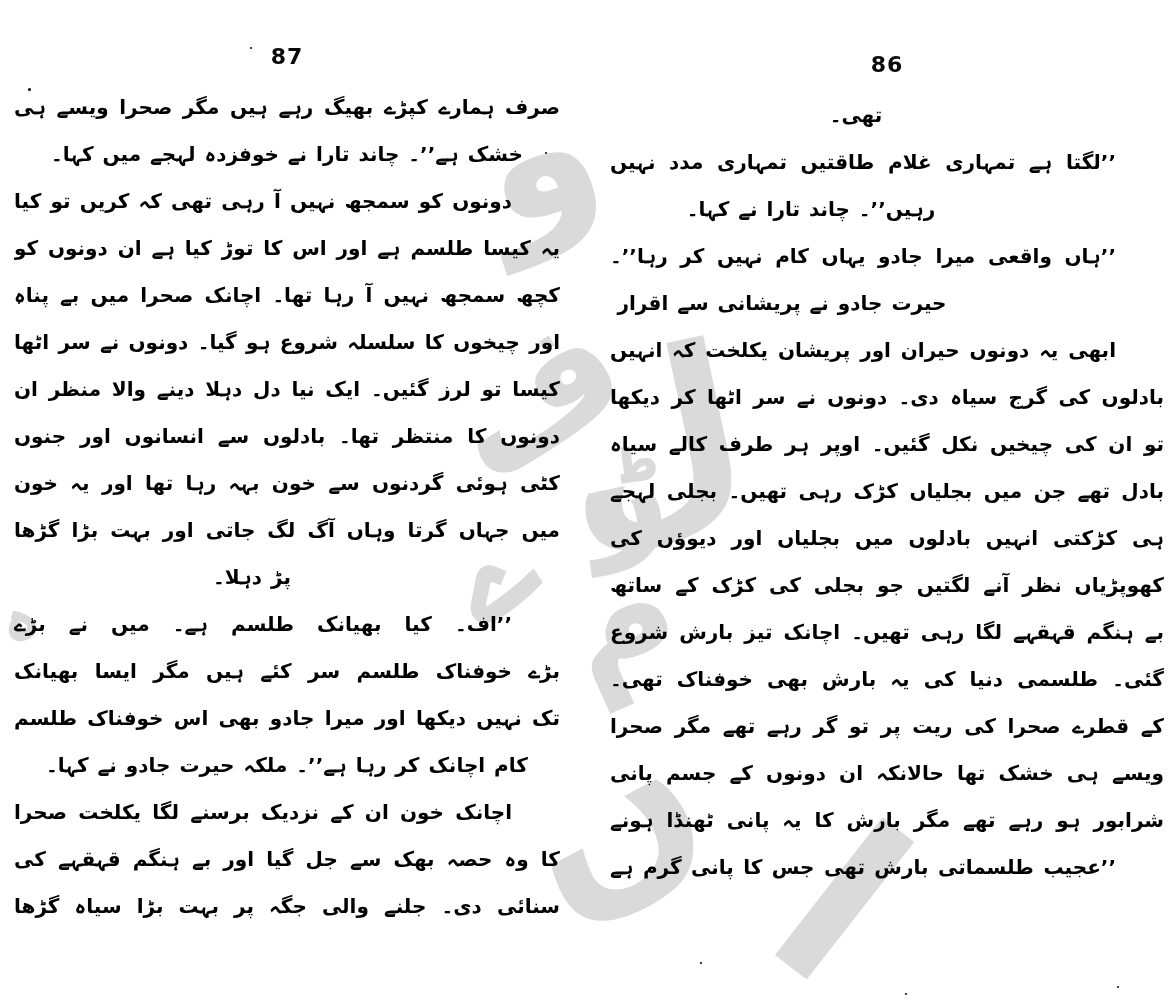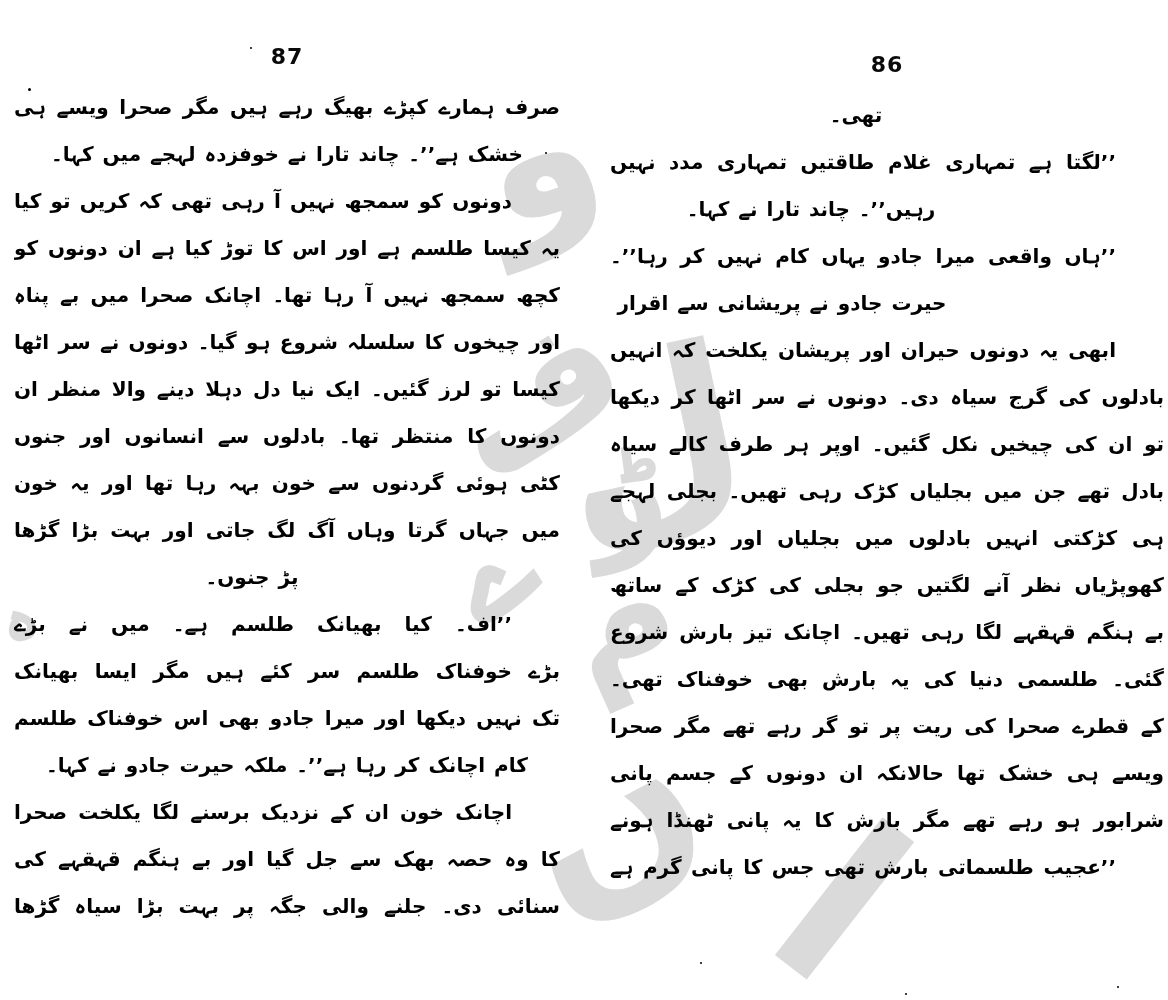--- a/index.html
+++ b/index.html
@@ -69,21 +69,21 @@
     <div class="l j">صرف ہمارے کپڑے بھیگ رہے ہیں مگر صحرا ویسے ہی</div>
     <div class="l n">خشک ہے’’۔ چاند تارا نے خوفزدہ لہجے میں کہا۔</div>
     <div class="l j ind">دونوں کو سمجھ نہیں آ رہی تھی کہ کریں تو کیا کریں۔</div>
     <div class="l j">یہ کیسا طلسم ہے اور اس کا توڑ کیا ہے ان دونوں کو</div>
     <div class="l j">کچھ سمجھ نہیں آ رہا تھا۔ اچانک صحرا میں بے پناہ شور</div>
     <div class="l j">اور چیخوں کا سلسلہ شروع ہو گیا۔ دونوں نے سر اٹھا کر</div>
     <div class="l j">کیسا تو لرز گئیں۔ ایک نیا دل دہلا دینے والا منظر ان</div>
     <div class="l j">دونوں کا منتظر تھا۔ بادلوں سے انسانوں اور جنوں کی</div>
     <div class="l j">کٹی ہوئی گردنوں سے خون بہہ رہا تھا اور یہ خون صحرا</div>
     <div class="l j">میں جہاں گرتا وہاں آگ لگ جاتی اور بہت بڑا گڑھا</div>
-    <div class="l n o70">پڑ جنوں۔</div>
+    <div class="l n o70">پڑ دہلا۔</div>
     <div class="l j ind">’’اف۔ کیا بھیانک طلسم ہے۔ میں نے بڑے</div>
     <div class="l j">بڑے خوفناک طلسم سر کئے ہیں مگر ایسا بھیانک طلسم آج</div>
     <div class="l j">تک نہیں دیکھا اور میرا جادو بھی اس خوفناک طلسم میں</div>
     <div class="l n">کام اچانک کر رہا ہے’’۔ ملکہ حیرت جادو نے کہا۔</div>
     <div class="l j ind">اچانک خون ان کے نزدیک برسنے لگا یکلخت صحرا</div>
     <div class="l j">کا وہ حصہ بھک سے جل گیا اور بے ہنگم قہقہے کی آواز</div>
     <div class="l j">سنائی دی۔ جلنے والی جگہ پر بہت بڑا سیاہ گڑھا نمودار</div>
   </div>
 </div>
 

